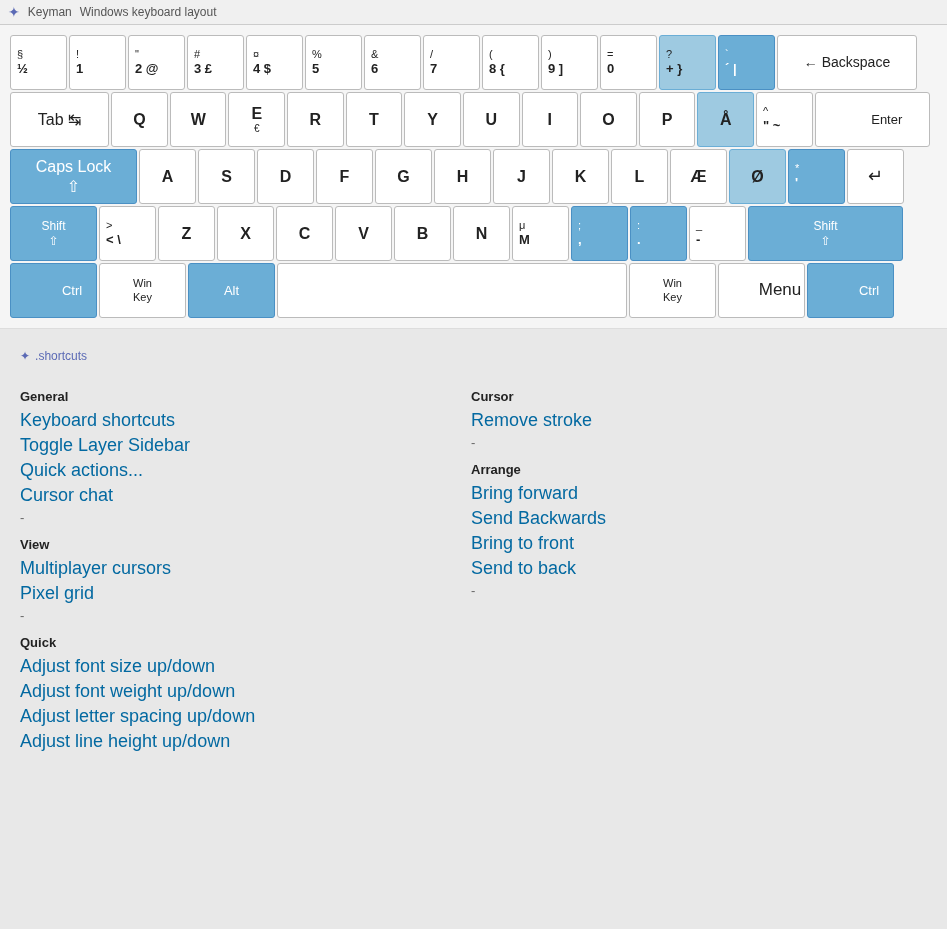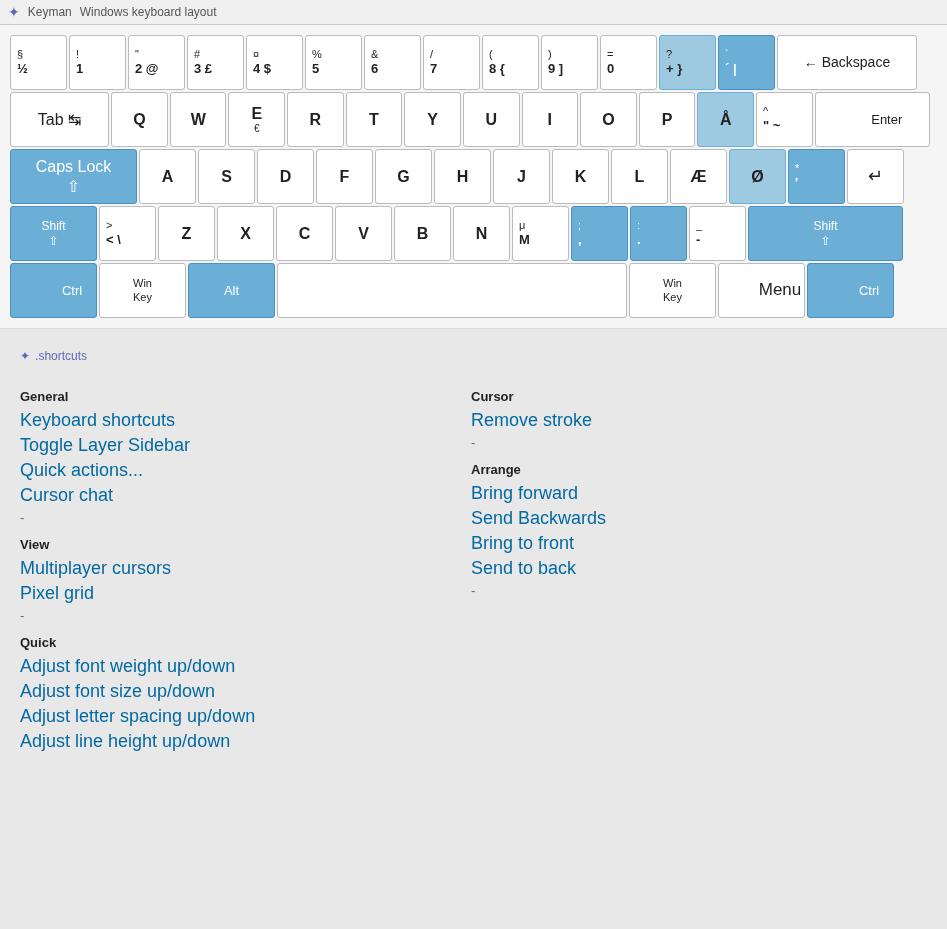--- a/index.html
+++ b/index.html
@@ -360,22 +360,22 @@
       <div class="shortcuts-item">Quick actions...</div>
       <div class="shortcuts-item">Cursor chat</div>
       <div class="shortcuts-separator">-</div>
 
       <div class="shortcuts-category">View</div>
       <div class="shortcuts-item">Multiplayer cursors</div>
       <div class="shortcuts-item">Pixel grid</div>
       <div class="shortcuts-separator">-</div>
 
       <div class="shortcuts-category">Quick</div>
+      <div class="shortcuts-item">Adjust font size up/down</div>
       <div class="shortcuts-item">Adjust font weight up/down</div>
-      <div class="shortcuts-item">Adjust font size up/down</div>
       <div class="shortcuts-item">Adjust letter spacing up/down</div>
       <div class="shortcuts-item">Adjust line height up/down</div>
     </div>
 
     <div class="shortcuts-column">
       <div class="shortcuts-category">Cursor</div>
       <div class="shortcuts-item">Remove stroke</div>
       <div class="shortcuts-separator">-</div>
 
       <div class="shortcuts-category">Arrange</div>

